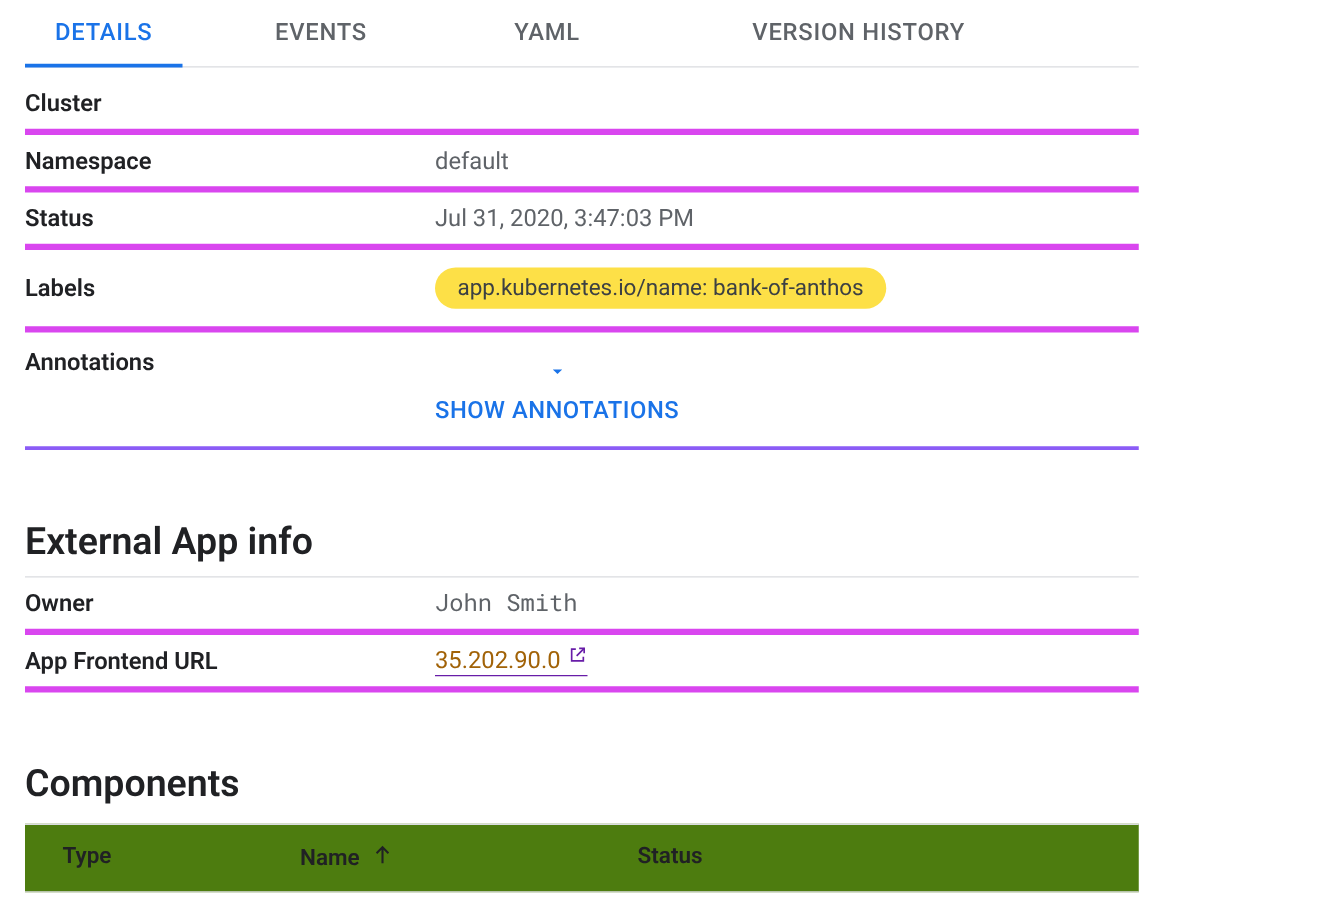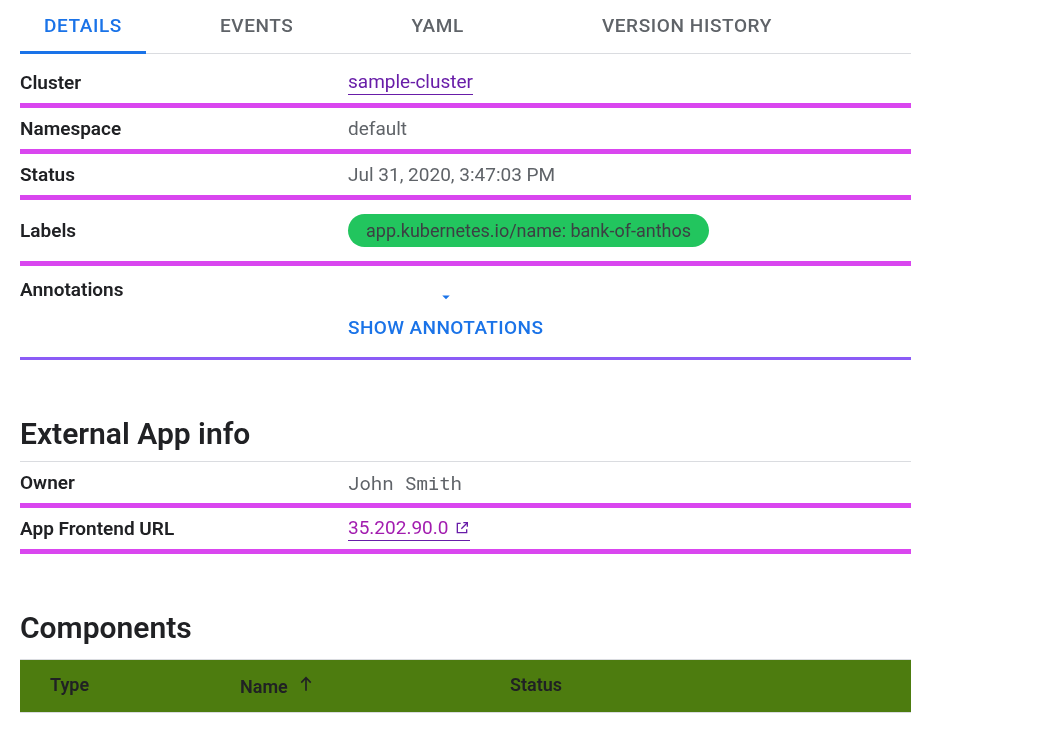--- a/index.html
+++ b/index.html
@@ -63,21 +63,21 @@
     align-items: center;
   }
   .link-purple {
     color: #681da8;
     text-decoration: none;
     border-bottom: 1px solid #681da8;
     padding-bottom: 1px;
     cursor: pointer;
   }
   .chip {
-    background: #22c55e;
+    background: #fde047;
     color: #3c4043;
     font-size: 18px;
     padding: 6px 18px;
     border-radius: 18px;
     display: inline-block;
   }
   .annotations-row {
     display:flex;
     border-bottom: 3px solid #8b5cf6;
     padding: 10px 0 18px 0;
@@ -112,27 +112,27 @@
 
   .section-title {
     font-size: 30px;
     font-weight: 600;
     margin-top: 56px;
     margin-bottom: 10px;
     color: #202124;
   }
 
   .ext-link {
-    color: #a21caf;
+    color: #a16207;
     text-decoration: none;
     border-bottom: 1px solid #681da8;
     padding-bottom: 1px;
     cursor: pointer;
     display: inline-flex;
-    align-items: center;
+    align-items: flex-start;
   }
   .ext-icon {
     margin-left: 6px;
     display: inline-flex;
   }
   .ext-icon svg { width:16px; height:16px; stroke:#681da8; }
 
   .mono {
     font-family: 'Roboto Mono', Menlo, Consolas, monospace;
     color: #5f6368;
@@ -168,23 +168,20 @@
     <div class="tab-spacer-2"></div>
     <div class="tab">YAML</div>
     <div class="tab-spacer-3"></div>
     <div class="tab">VERSION HISTORY</div>
   </div>
 
   <div class="kv-table">
 
     <div class="kv-row">
       <div class="kv-key">Cluster</div>
-      <div class="kv-val">
-        <a class="link-purple">sample-cluster</a>
-      </div>
     </div>
 
     <div class="kv-row">
       <div class="kv-key">Namespace</div>
       <div class="kv-val">default</div>
     </div>
 
     <div class="kv-row">
       <div class="kv-key">Status</div>
       <div class="kv-val">Jul 31, 2020, 3:47:03 PM</div>

